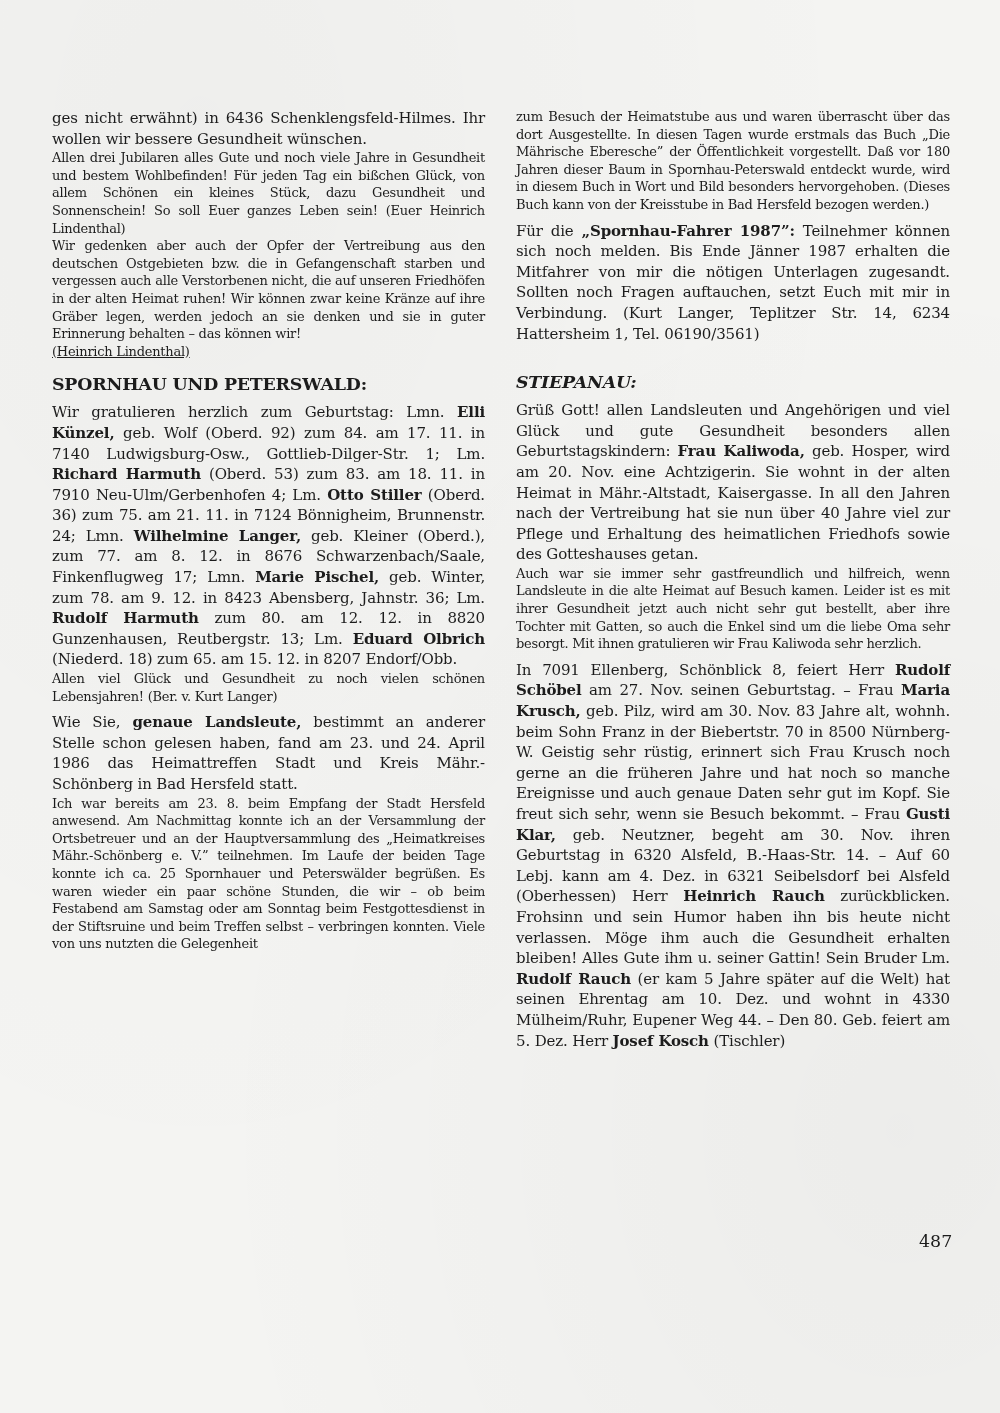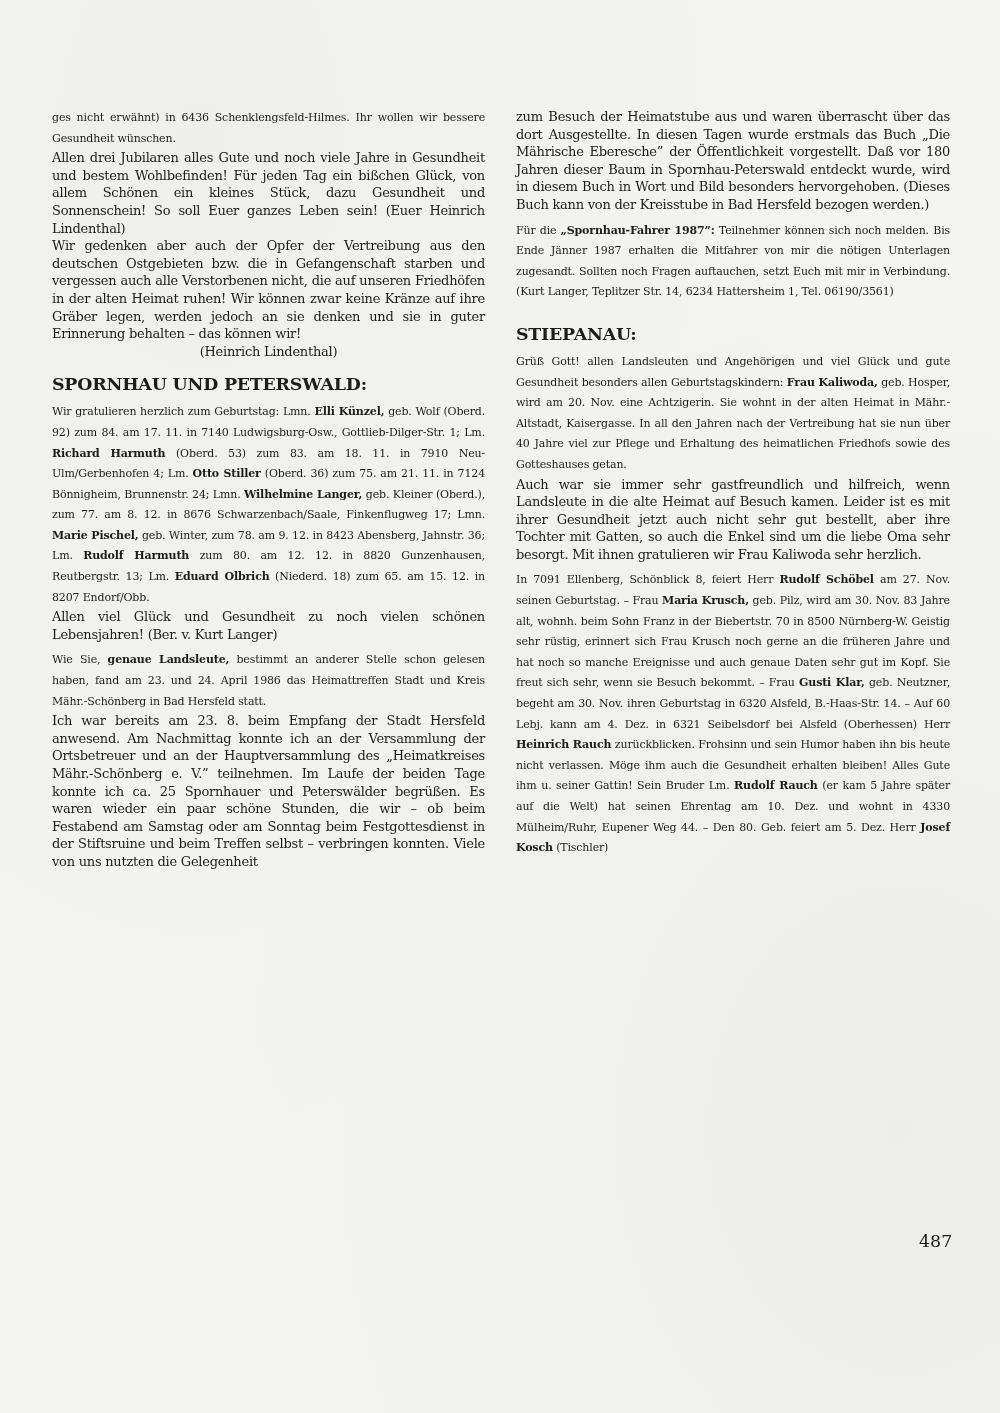--- a/index.html
+++ b/index.html
@@ -15,30 +15,30 @@
       radial-gradient(ellipse at 20% 10%, rgba(0,0,0,0.025), transparent 60%),
       radial-gradient(ellipse at 90% 80%, rgba(0,0,0,0.03), transparent 55%),
       #f4f4f2;
   }
   .col {
     position: absolute; top: 108px;
   }
   .col-left { left: 52px; width: 433px; }
   .col-right { left: 516px; width: 434px; }
   p { margin: 0; text-align: justify; }
-  .lg { font-size: 11px; line-height: 20.6px; letter-spacing: -0.15px; }
+  .lg { font-size: 15px; line-height: 20.6px; letter-spacing: -0.15px; }
   .sm { font-size: 13px; line-height: 17.6px; letter-spacing: -0.25px; }
   .b { font-weight: bold; }
   .gap-s { margin-top: 7px; }
   .gap-m { margin-top: 12px; }
-  .gap-l { margin-top: 20px; }
+  .gap-l { margin-top: 27px; font-style: italic; }
   h2 {
     margin: 0; font-size: 17.4px; line-height: 22px; font-weight: bold; letter-spacing: -0.2px;
   }
-  .right-align { text-align: center; }
+  .right-align { text-align: left; text-decoration: underline; }
   .page-number {
     position: absolute; left: 919px; top: 1231px; font-size: 17.4px;
   }
 </style>
 </head>
 <body>
 
 <div class="page-bg"></div>
 
 <div class="col col-left">

